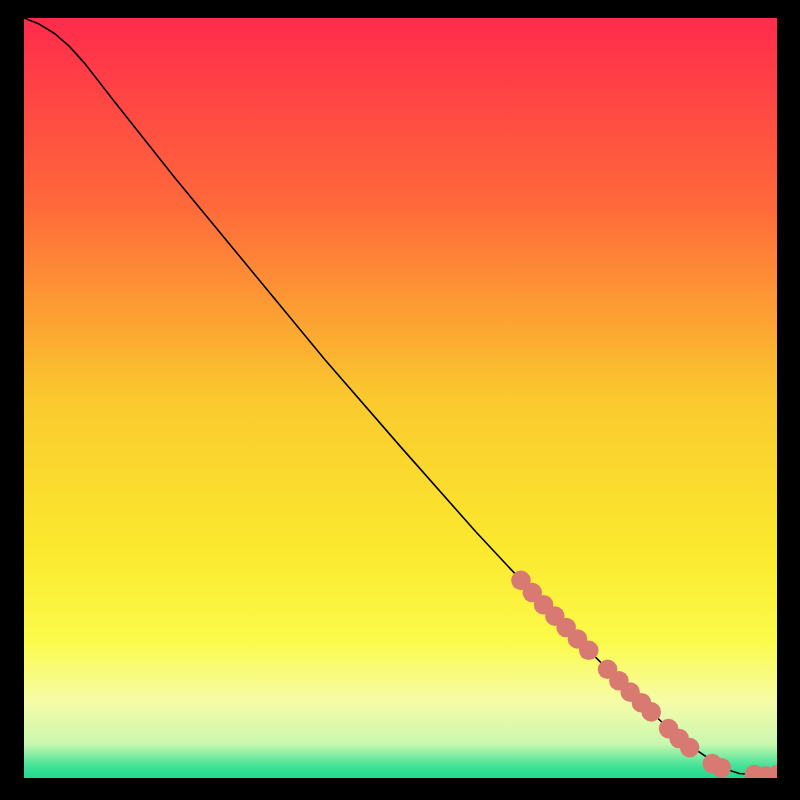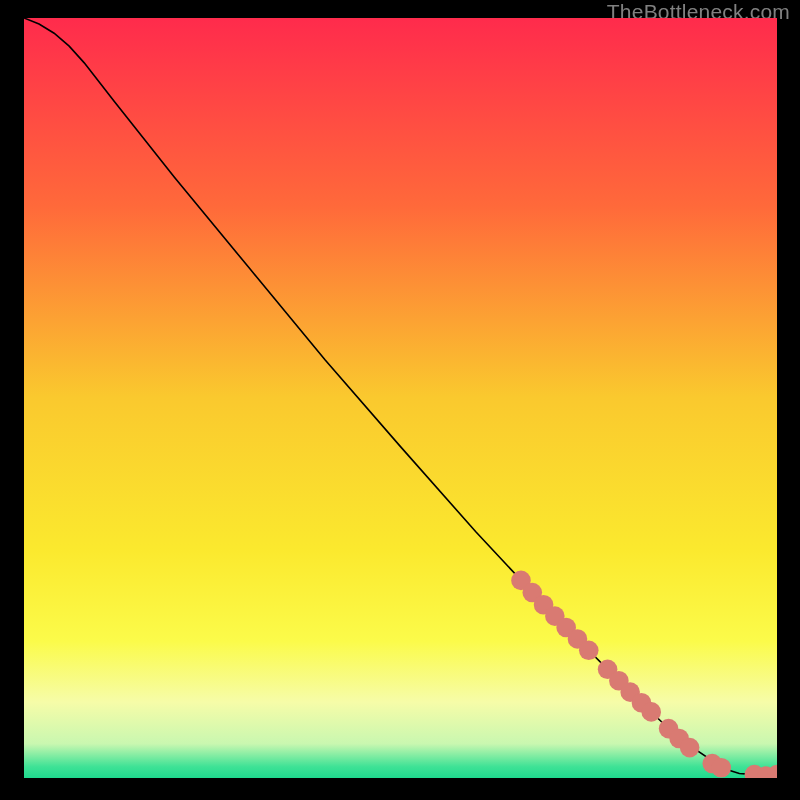--- a/index.html
+++ b/index.html
@@ -32,21 +32,20 @@
     font-size: 21px;
     letter-spacing: 0.2px;
     font-family: Arial, Helvetica, sans-serif;
   }
   svg { display: block; }
 </style>
 </head>
 <body>
 
 <div class="stage">
-  <div class="watermark">TheBottleneck.com</div>
 
   <div class="plot">
     <svg id="chart-svg" viewBox="0 0 753 760" preserveAspectRatio="none">
       <defs>
         <linearGradient id="bg-grad" x1="0" y1="0" x2="0" y2="1">
             <stop offset="0.00%" stop-color="#ff2b4c"></stop>
             <stop offset="25.00%" stop-color="#ff6a3a"></stop>
             <stop offset="50.00%" stop-color="#fac92e"></stop>
             <stop offset="70.00%" stop-color="#fbe92e"></stop>
             <stop offset="82.00%" stop-color="#fbfb4a"></stop>

